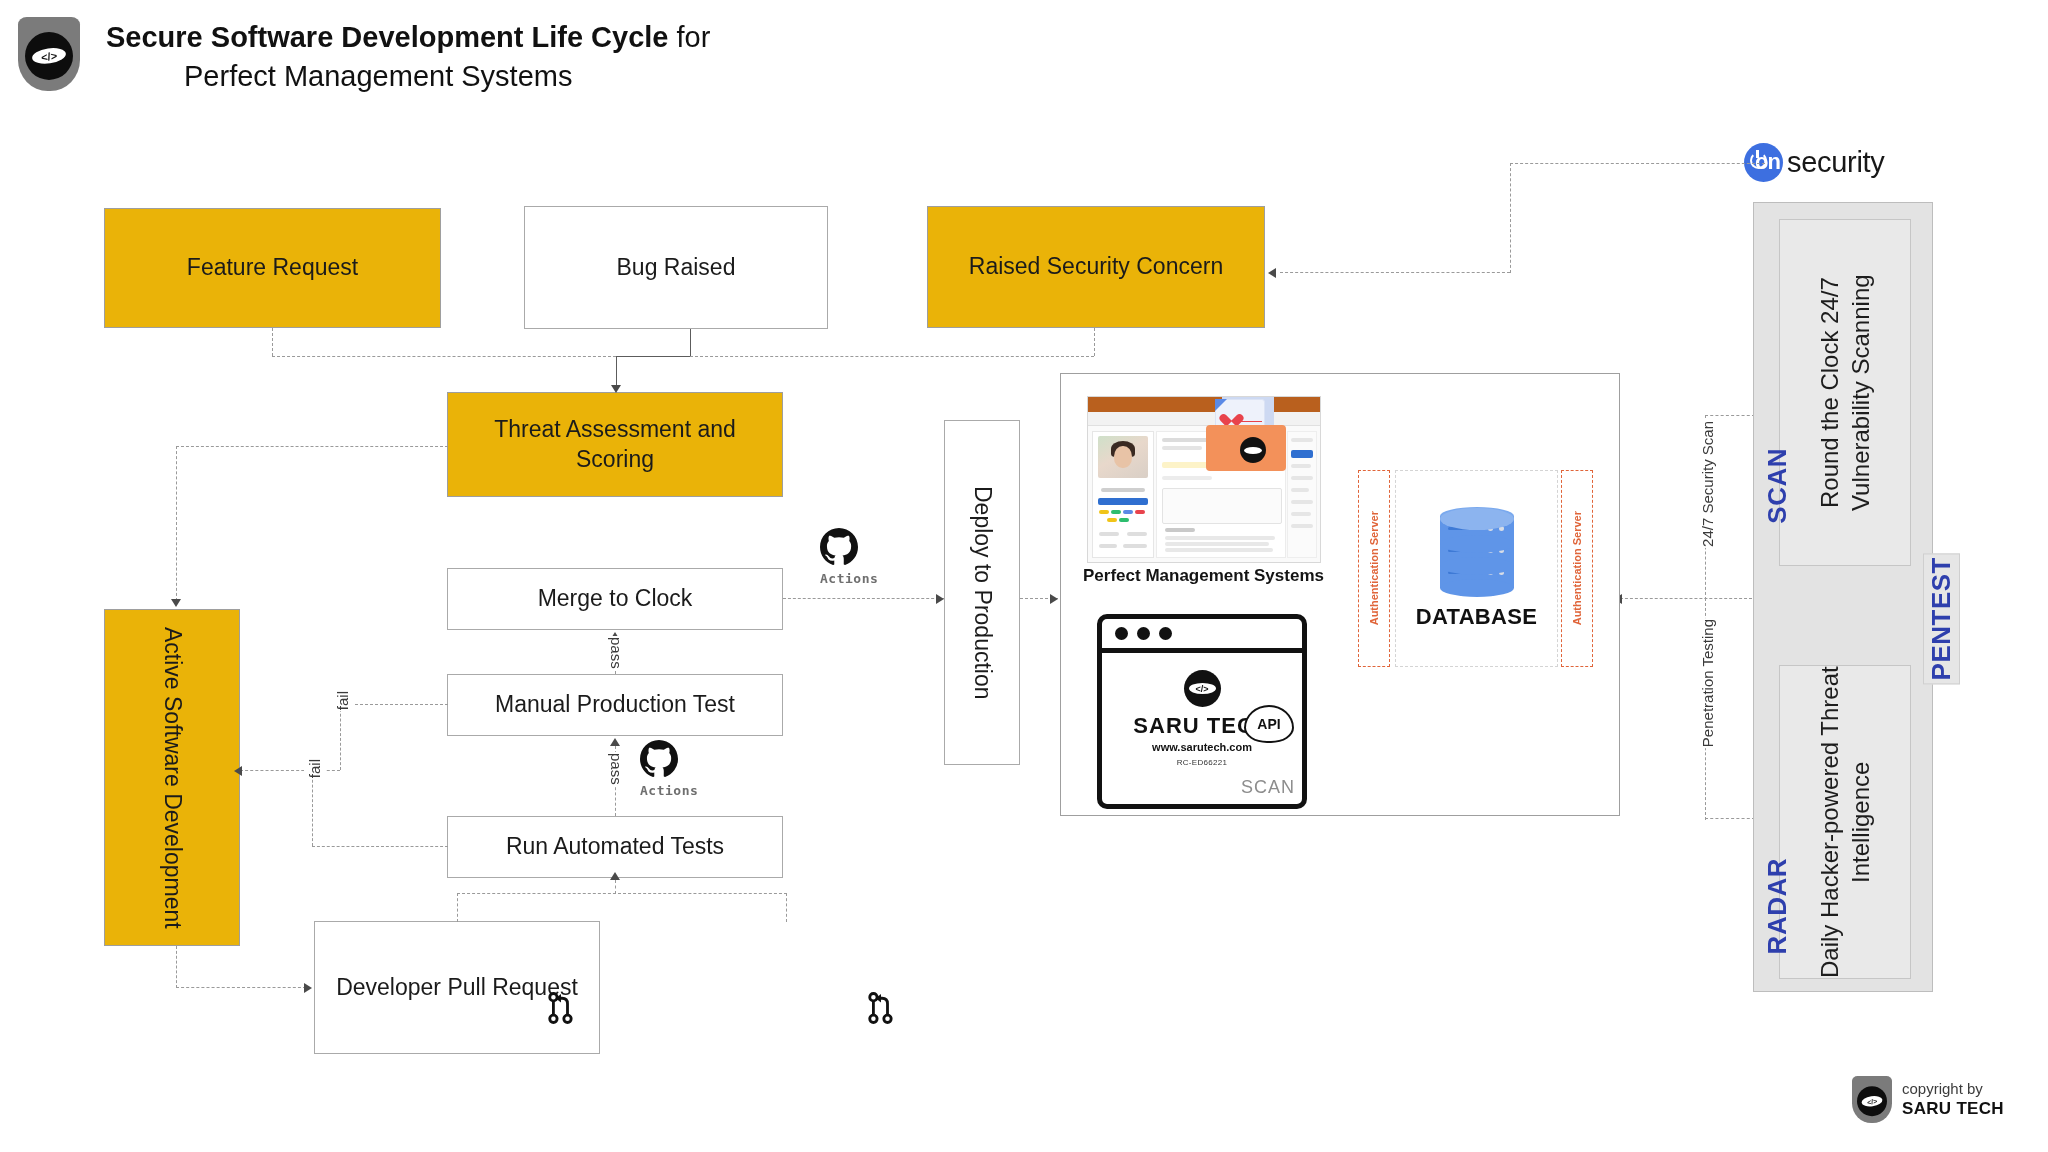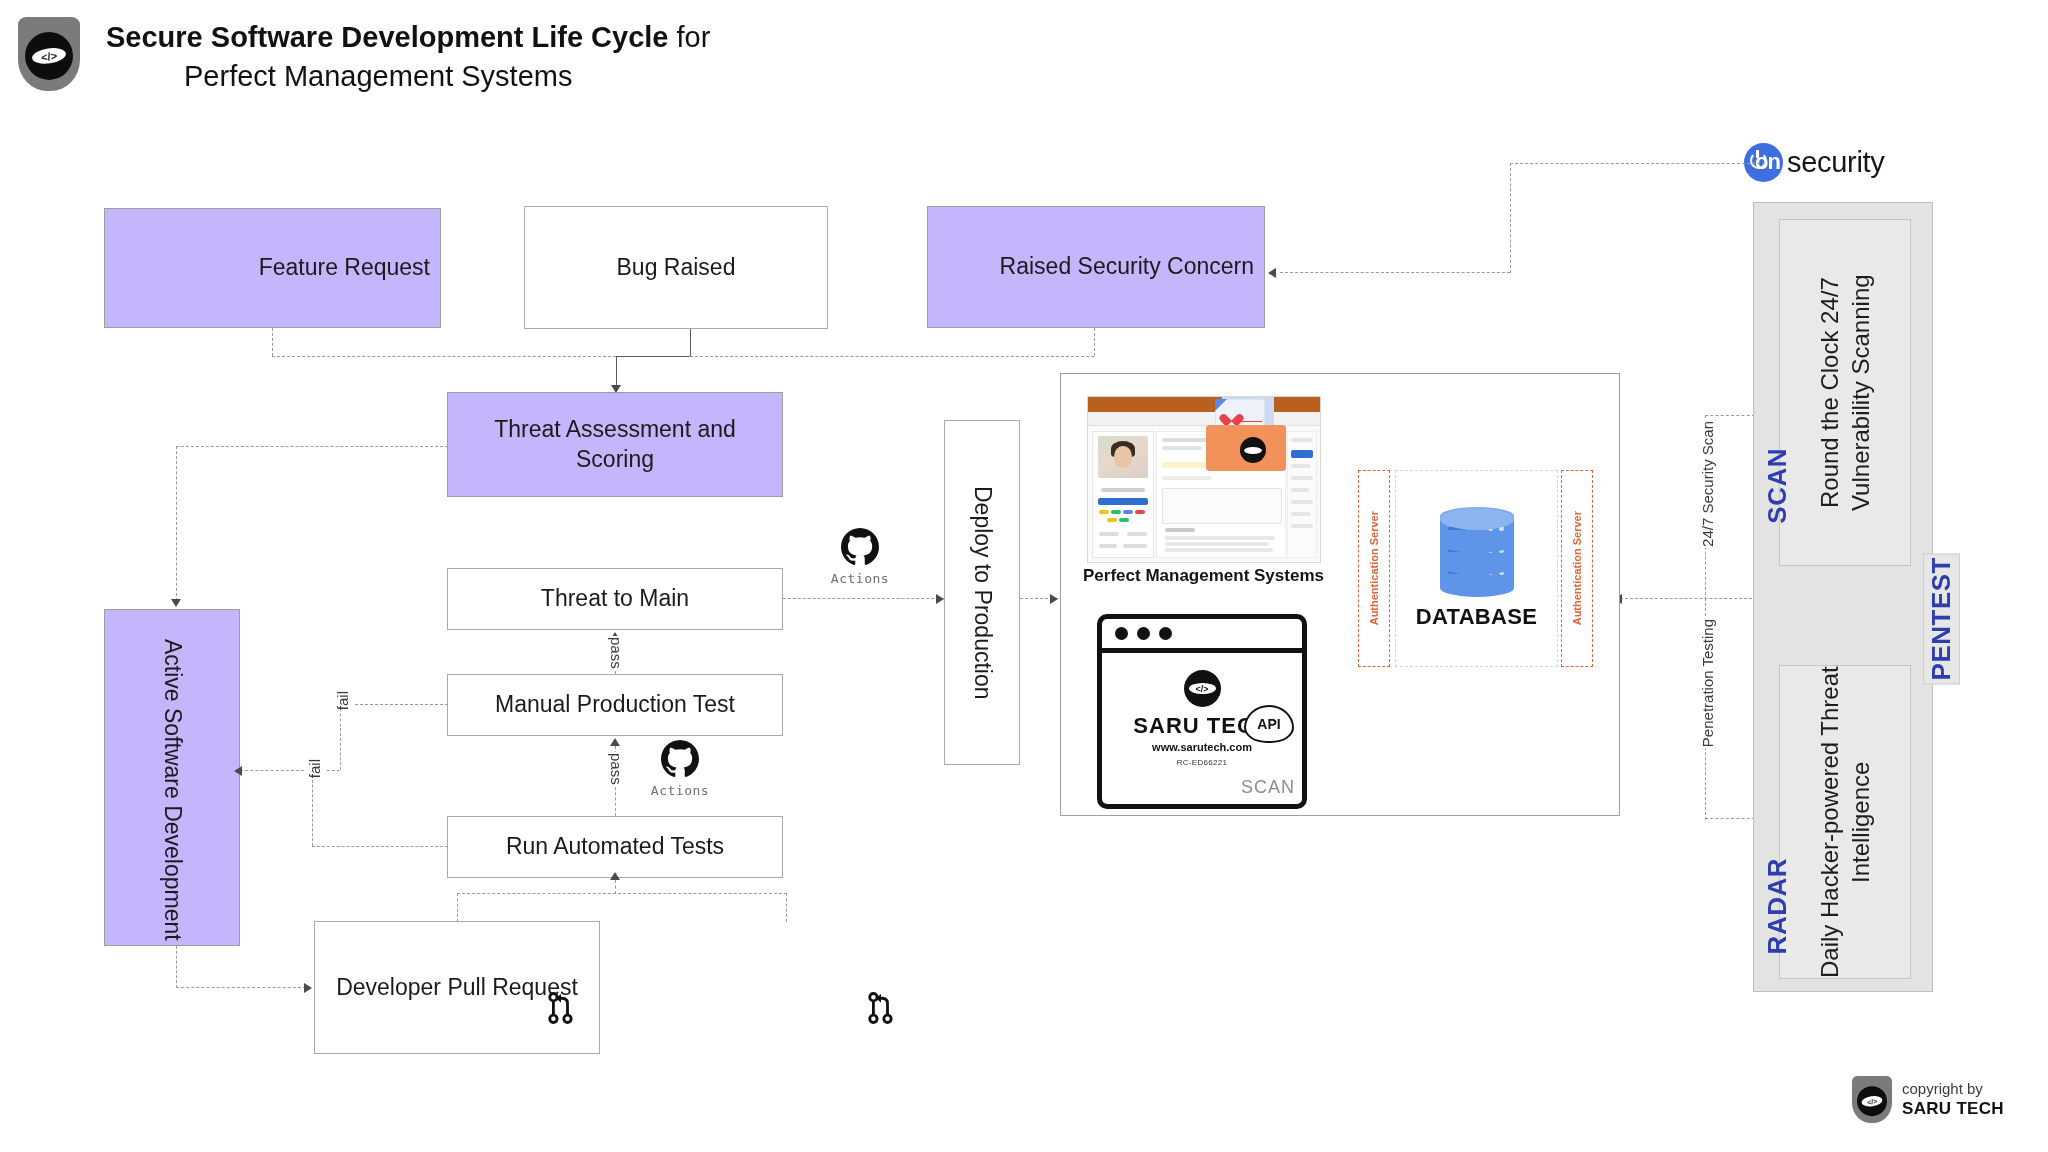--- a/index.html
+++ b/index.html
@@ -47,21 +47,21 @@
   .node{
     border:1px solid #aaaaaa;
     background:#ffffff;
     display:flex;align-items:center;justify-content:center;
     text-align:center;
     color:#1b1b1b;
     font-size:23px;
     line-height:1.28;
     padding:4px 10px;
   }
-  .node.filled{background:#c4b5fd;border-color:#9e9e9e;justify-content:flex-end;}
+  .node.filled{background:#eab308;border-color:#9e9e9e;}
   .node.vert{writing-mode:vertical-rl;}
 
   
   .ln{position:absolute;background:transparent;}
   .ln-h{border-top:1.5px dashed #9a9a9a;height:0;}
   .ln-v{border-left:1.5px dashed #9a9a9a;width:0;}
   .ln-h.solid{border-top-style:solid;border-top-color:#5c5c5c;}
   .ln-v.solid{border-left-style:solid;border-left-color:#5c5c5c;}
 
   .arrow{position:absolute;width:0;height:0;}
@@ -71,21 +71,21 @@
   .arrow.left{border-top:5px solid transparent;border-bottom:5px solid transparent;border-right:8px solid #4a4a4a;}
 
   .edge-label{
     position:absolute;font-size:15px;color:#3a3a3a;
     background:#ffffff;padding:1px 2px;white-space:nowrap;
   }
   .edge-label.vcw{writing-mode:vertical-rl;}
   .edge-label.vccw{writing-mode:vertical-rl;transform:rotate(180deg);}
 
   
-  .gh-wrap{position:absolute;text-align:center;}
+  .gh-wrap{position:absolute;font-weight:bold;}
   .gh-actions-text{
     font-family:"DejaVu Sans Mono", monospace;
     font-size:13px;color:#6f6f6f;letter-spacing:.5px;margin-top:1px;
   }
 
   
   #onsecurity{left:1744px;top:143px;display:flex;align-items:center;gap:4px;}
   .os-circle{
     width:39px;height:39px;border-radius:50%;background:#3d6fe0;
     display:flex;align-items:center;justify-content:center;position:relative;
@@ -258,21 +258,21 @@
 
   <div class="abs node filled" style="left:927px;top:206px;width:338px;height:122px;">
     <span>Raised Security Concern</span>
   </div>
 
   <div class="abs node filled" style="left:447px;top:392px;width:336px;height:105px;">
     <span>Threat Assessment and Scoring</span>
   </div>
 
   <div class="abs node" style="left:447px;top:568px;width:336px;height:62px;">
-    <span>Threat to Main</span>
+    <span>Merge to Clock</span>
   </div>
 
   <div class="abs node" style="left:447px;top:674px;width:336px;height:62px;">
     <span>Manual Production Test</span>
   </div>
 
   <div class="abs node" style="left:314px;top:921px;width:286px;height:133px;">
     <span>Developer Pull Request</span>
   </div>
 

